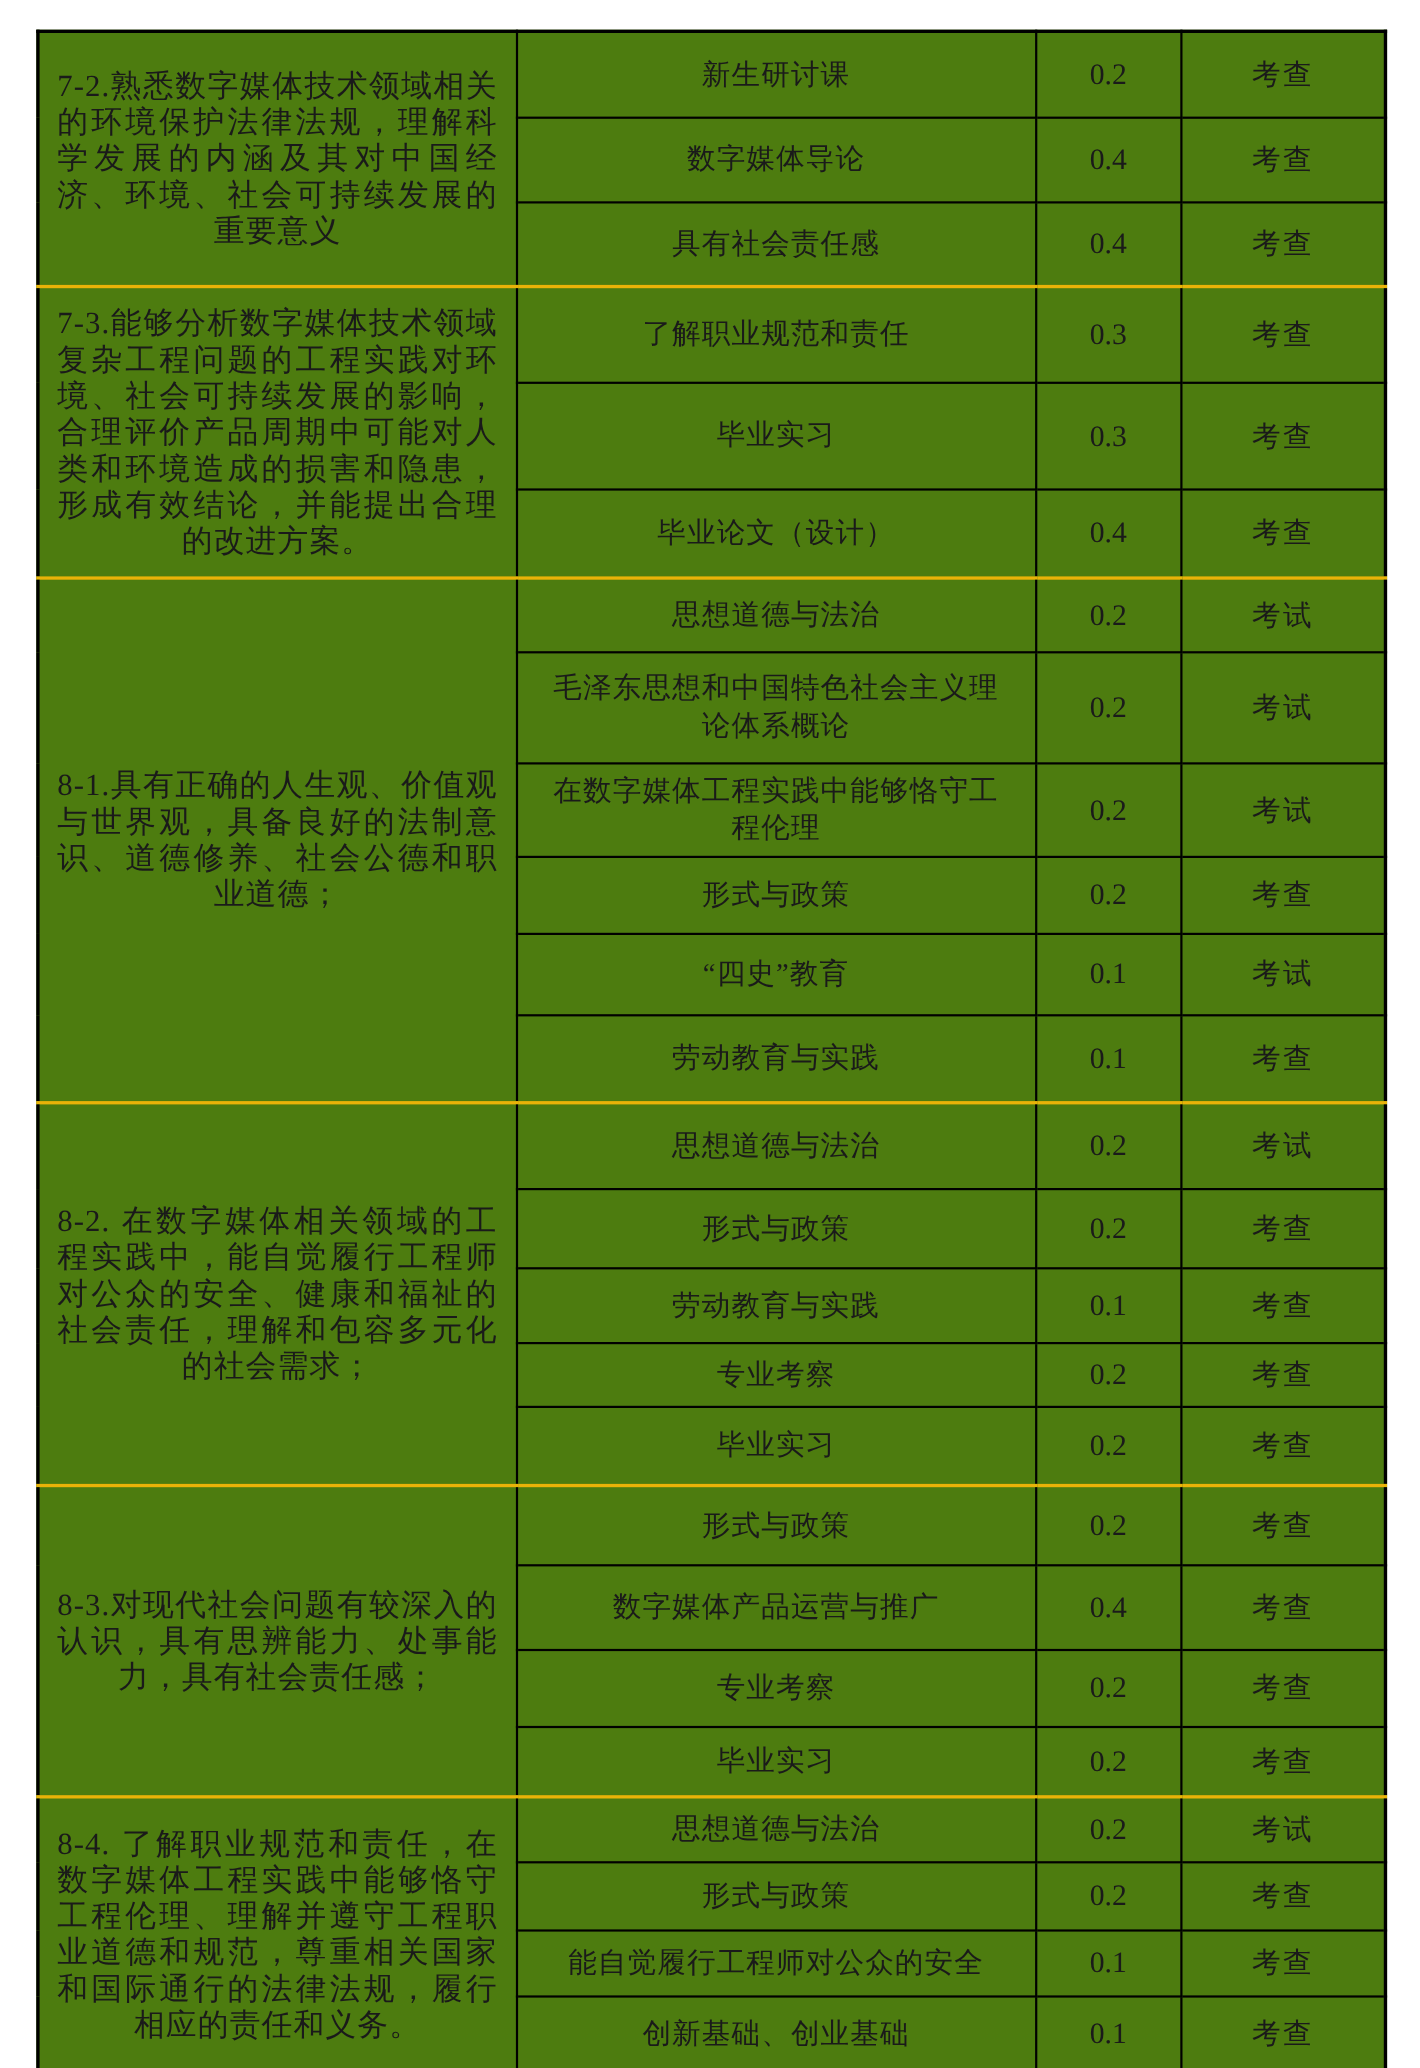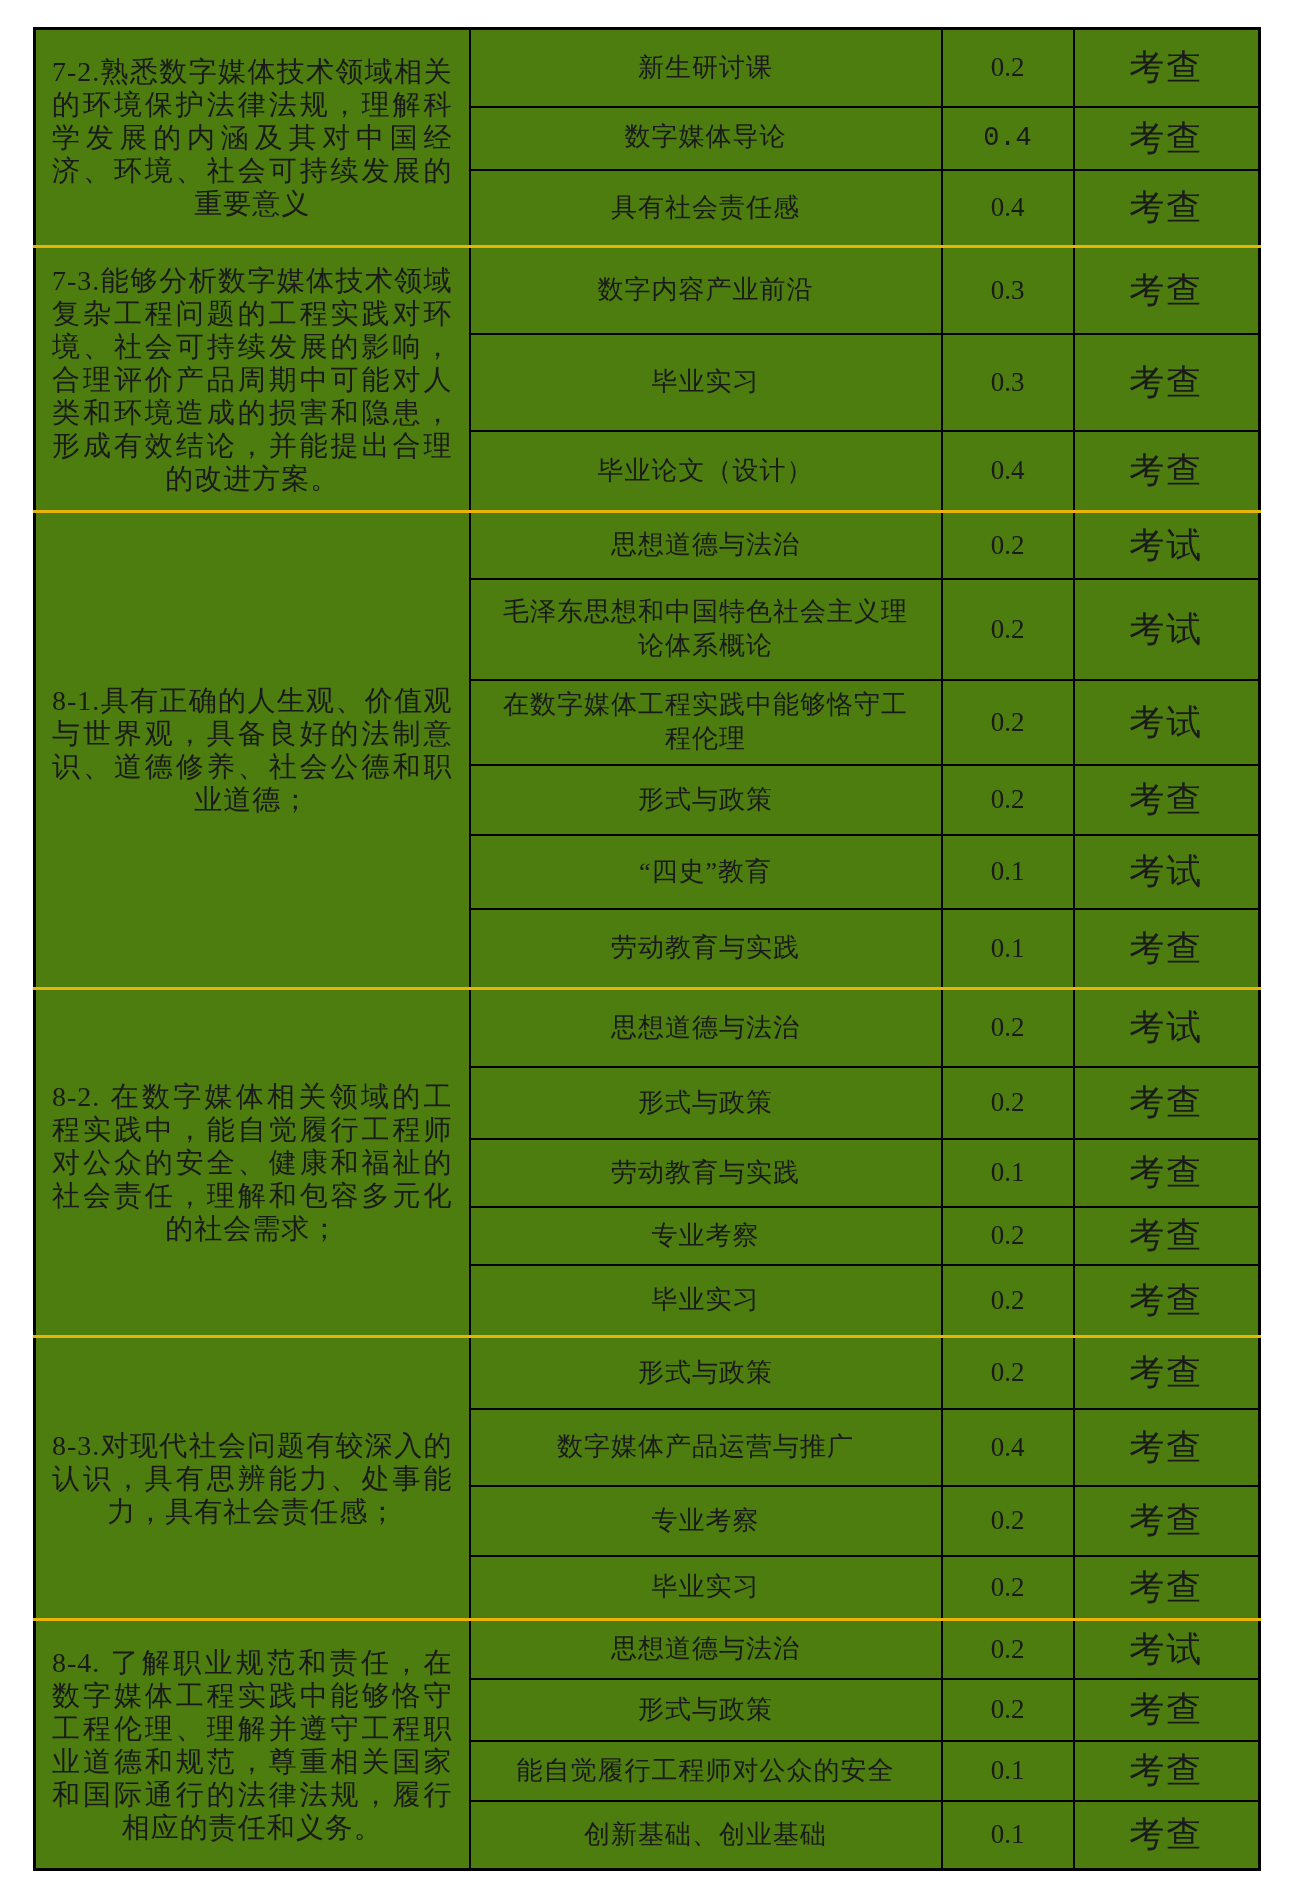--- a/index.html
+++ b/index.html
@@ -44,21 +44,21 @@
     text-align: center;
     padding: 2px 20px;
     letter-spacing: 1px;
   }
   td.weight {
     font-size: 27px;
     text-align: center;
     padding: 8px 4px;
   }
   td.assess {
-    font-size: 35px;
+    font-size: 26px;
     text-align: center;
     padding: 2px 18px;
     letter-spacing: 2px;
   }
 </style>
 </head>
 <body>
 
 <table class="matrix">
   <colgroup>
@@ -68,36 +68,36 @@
       <col class="c4">
     </colgroup>
 
   <tbody>
     <tr style="height:78px;">
       <td class="outcome" rowspan="3">7-2.熟悉数字媒体技术领域相关的环境保护法律法规，理解科学发展的内涵及其对中国经济、环境、社会可持续发展的重要意义</td>
       <td class="course">新生研讨课</td>
       <td class="weight">0.2</td>
       <td class="assess">考查</td>
     </tr>
-    <tr style="height:63px;font-family:Liberation Mono, monospace;">
+    <tr style="height:77px;">
       <td class="course">数字媒体导论</td>
       <td class="weight">0.4</td>
       <td class="assess">考查</td>
     </tr>
     <tr style="height:77px;">
       <td class="course">具有社会责任感</td>
       <td class="weight">0.4</td>
       <td class="assess">考查</td>
     </tr>
   </tbody>
 
   <tbody>
     <tr class="sec-top" style="height:87px;">
       <td class="outcome" rowspan="3">7-3.能够分析数字媒体技术领域复杂工程问题的工程实践对环境、社会可持续发展的影响，合理评价产品周期中可能对人类和环境造成的损害和隐患，形成有效结论，并能提出合理的改进方案。</td>
-      <td class="course">数字内容产业前沿</td>
+      <td class="course">了解职业规范和责任</td>
       <td class="weight">0.3</td>
       <td class="assess">考查</td>
     </tr>
     <tr style="height:97px;">
       <td class="course">毕业实习</td>
       <td class="weight">0.3</td>
       <td class="assess">考查</td>
     </tr>
     <tr style="height:81px;">
       <td class="course">毕业论文（设计）</td>

